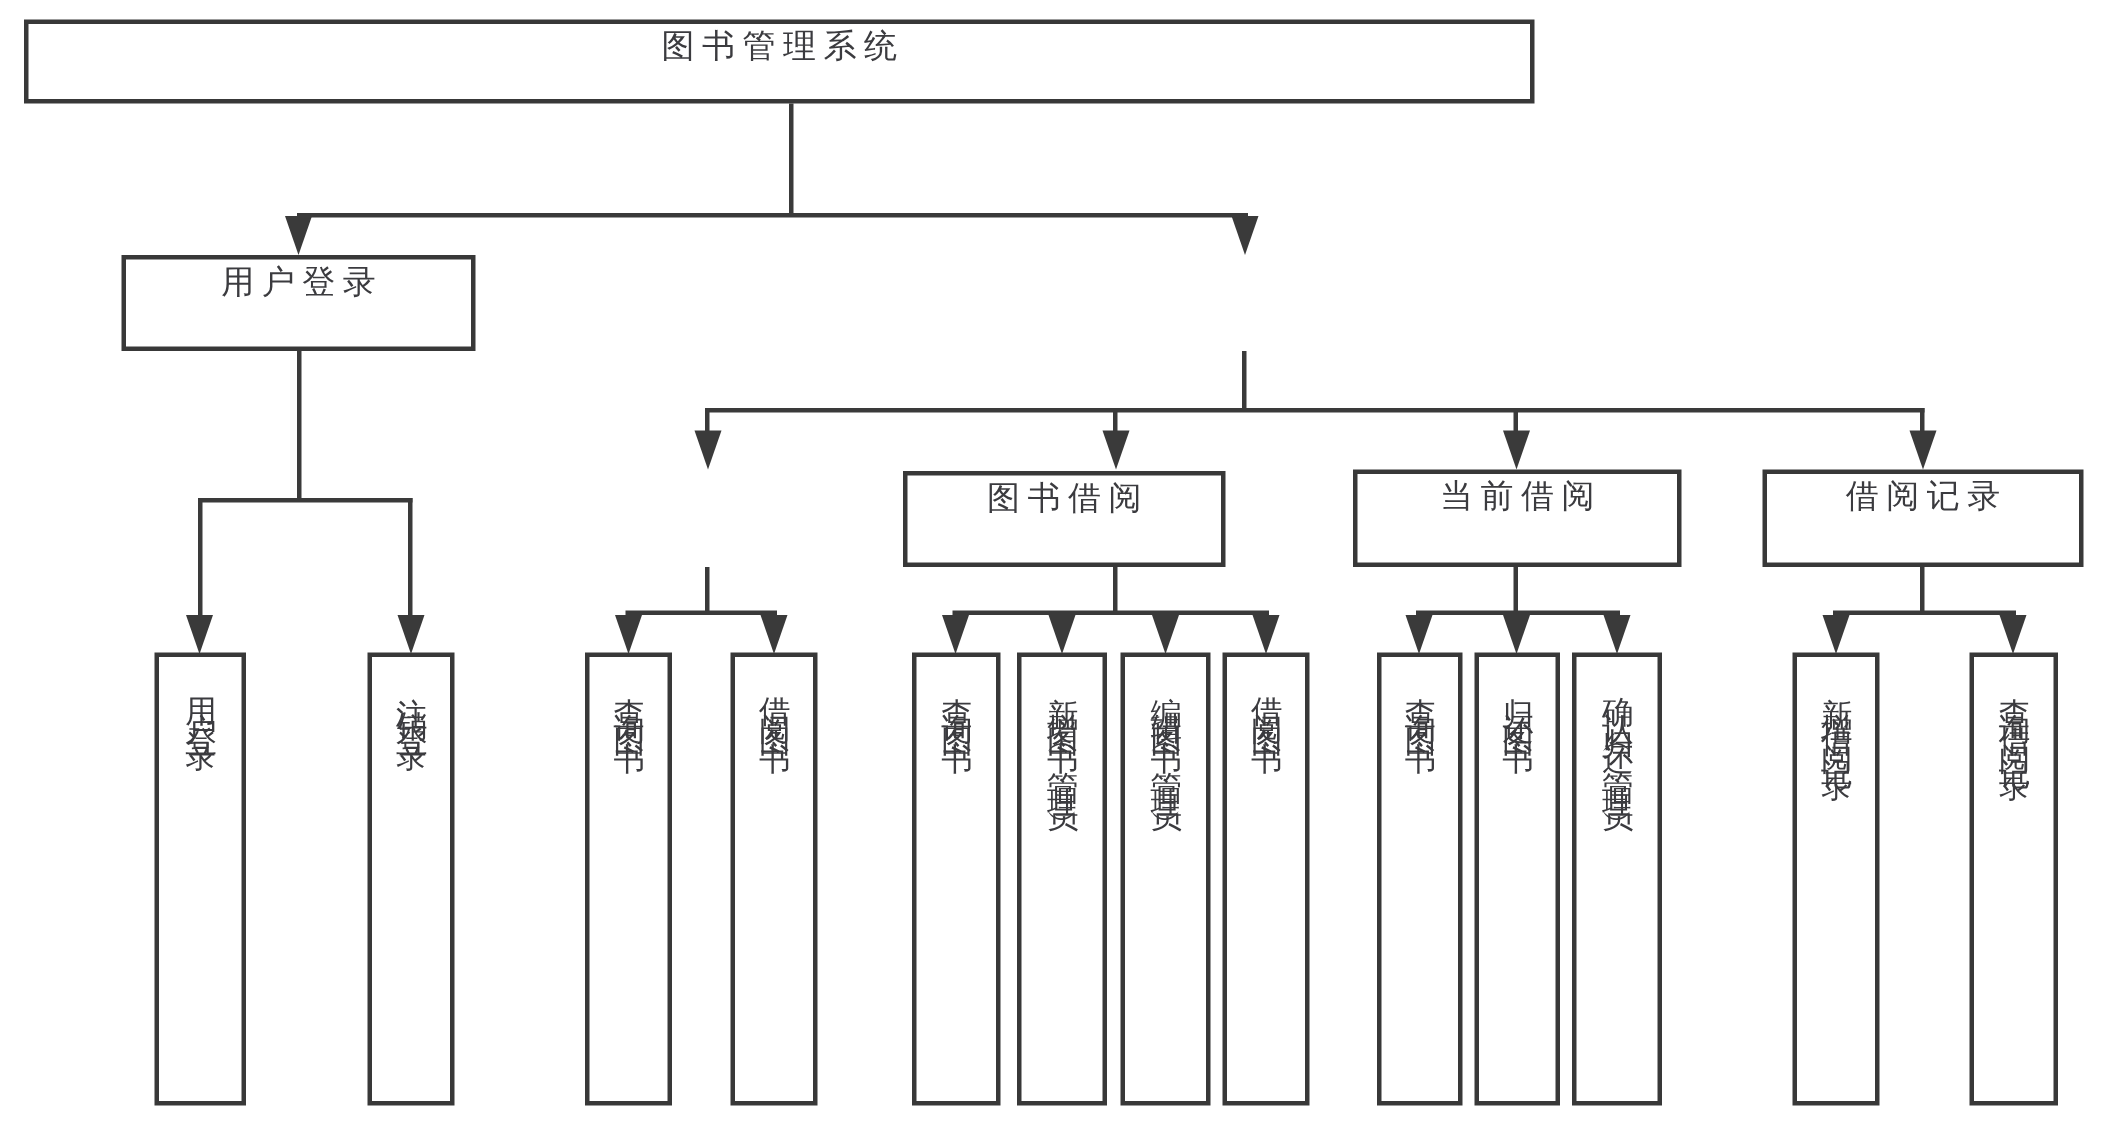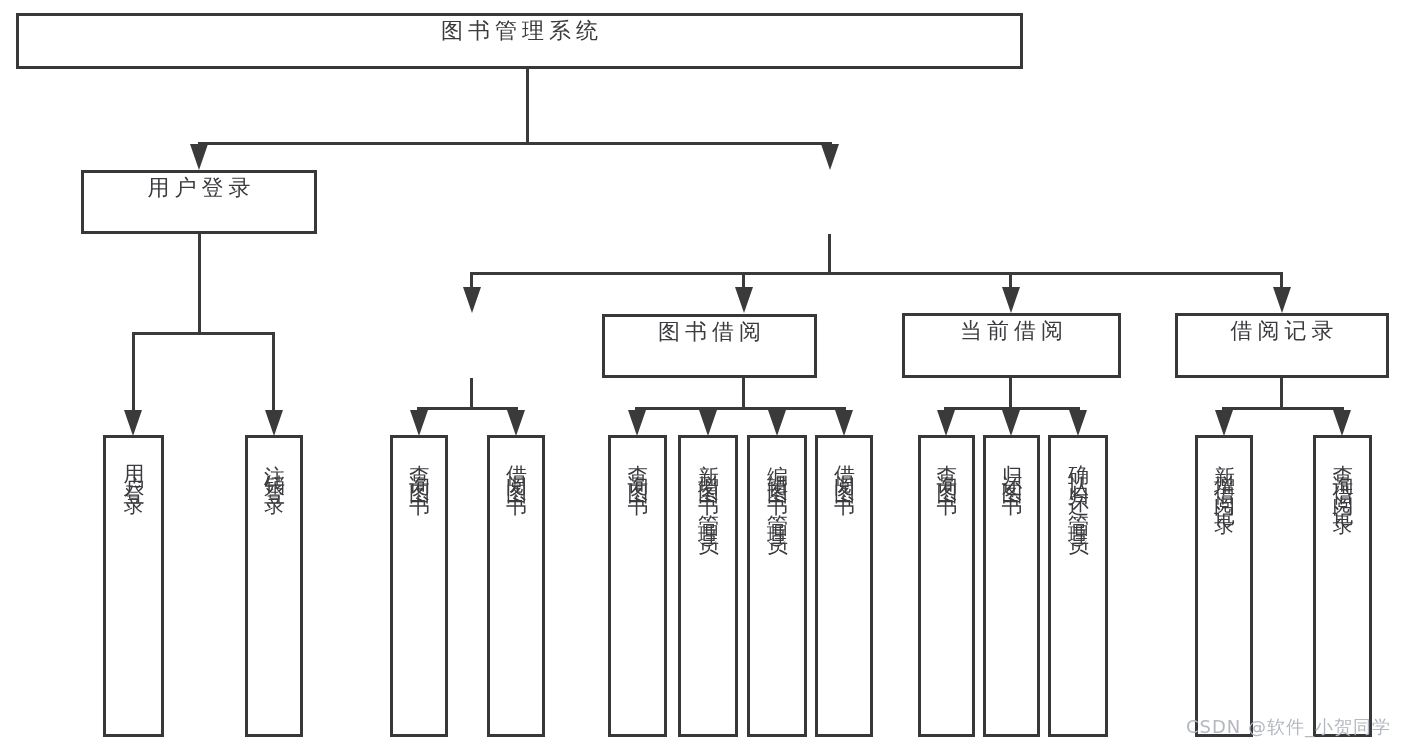--- a/index.html
+++ b/index.html
@@ -137,15 +137,14 @@
   <div class="hline" style="left:944px;top:407px;width:136px"></div>
   <div class="arrow" style="left:937px;top:410px"></div>
   <div class="arrow" style="left:1002px;top:410px"></div>
   <div class="arrow" style="left:1069px;top:410px"></div>
 
   <div class="vline" style="left:1280px;top:378px;height:30px"></div>
   <div class="hline" style="left:1222px;top:407px;width:122px"></div>
   <div class="arrow" style="left:1215px;top:410px"></div>
   <div class="arrow" style="left:1333px;top:410px"></div>
 
-  <div class="watermark">CSDN @软件_小贺同学</div>
 
 </div>
 
 </body></html>

